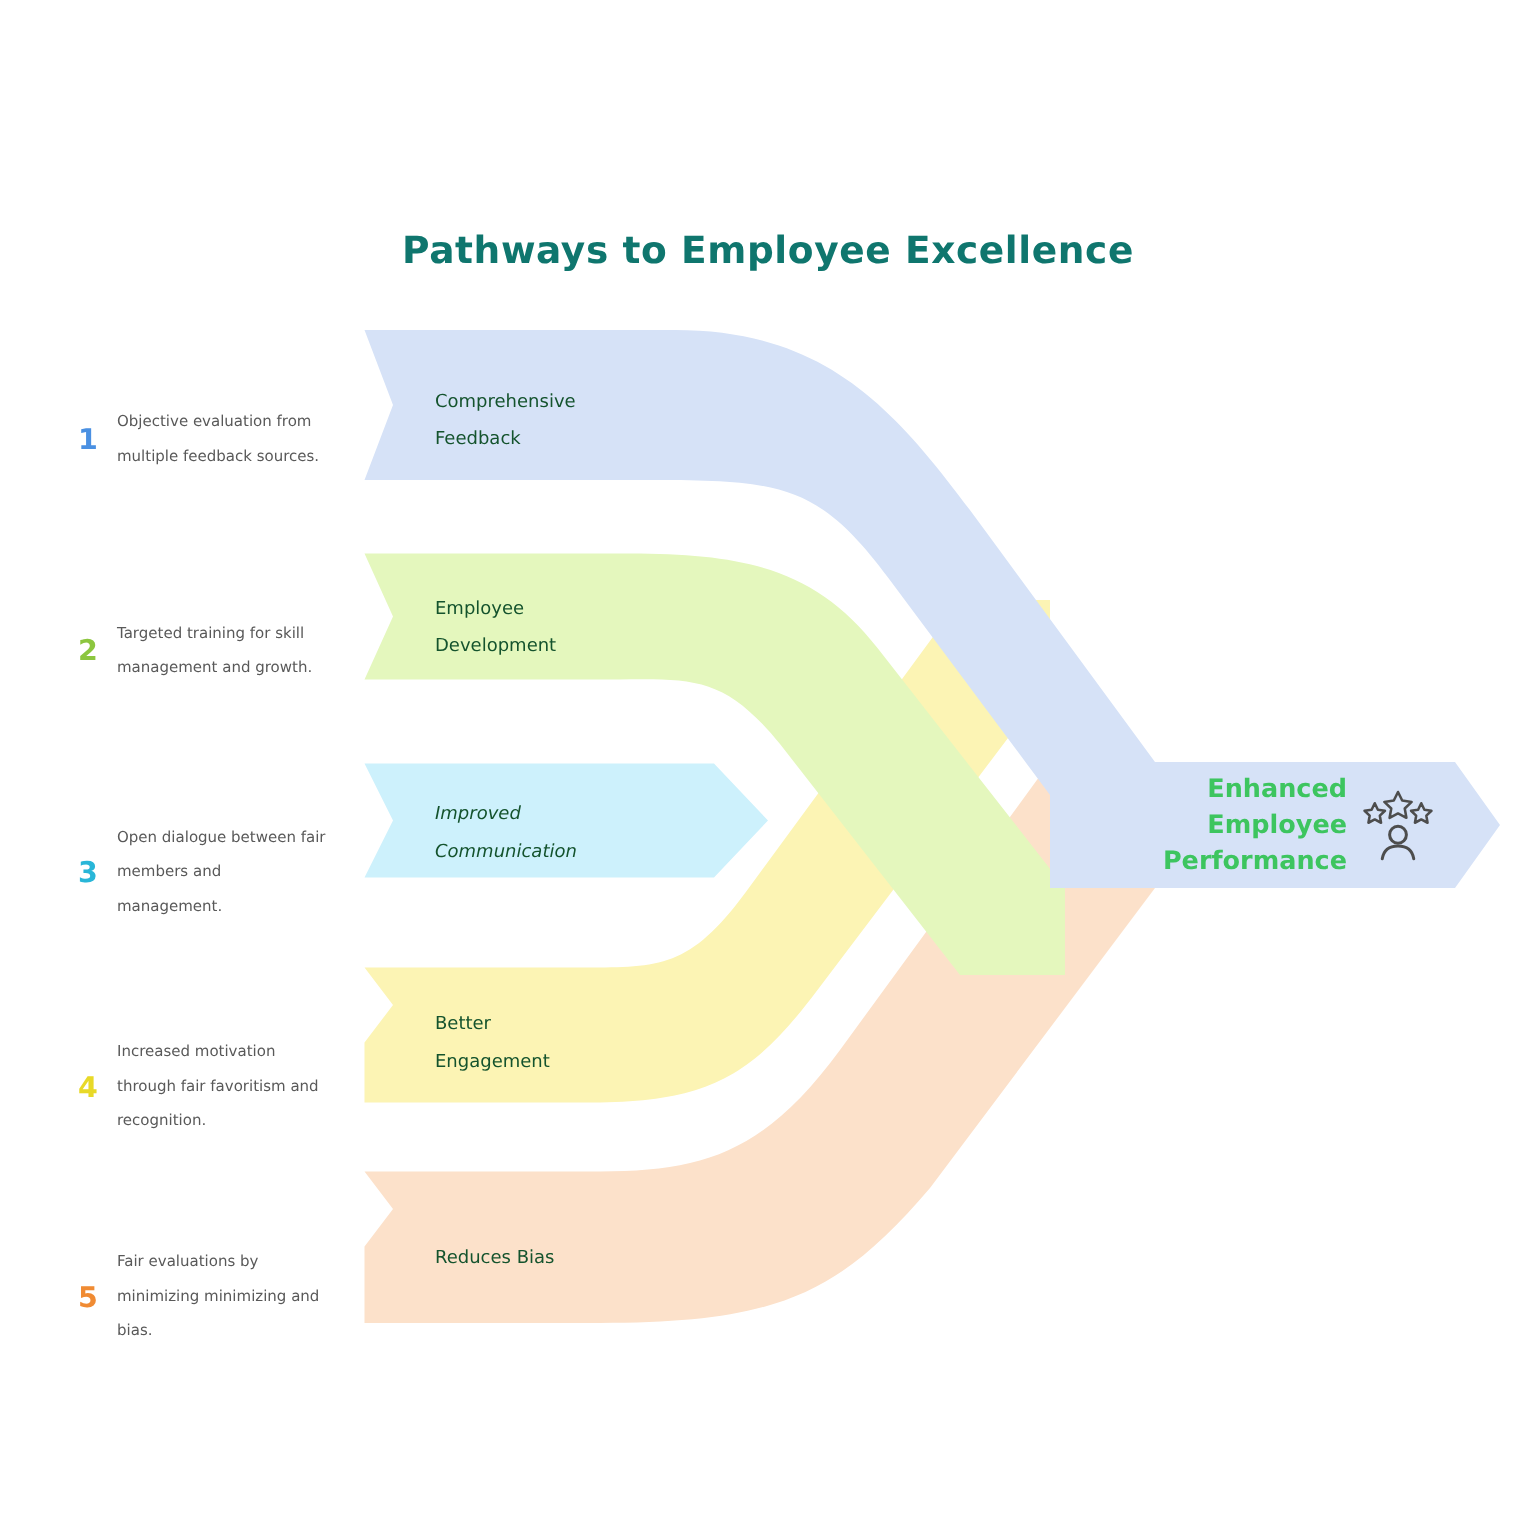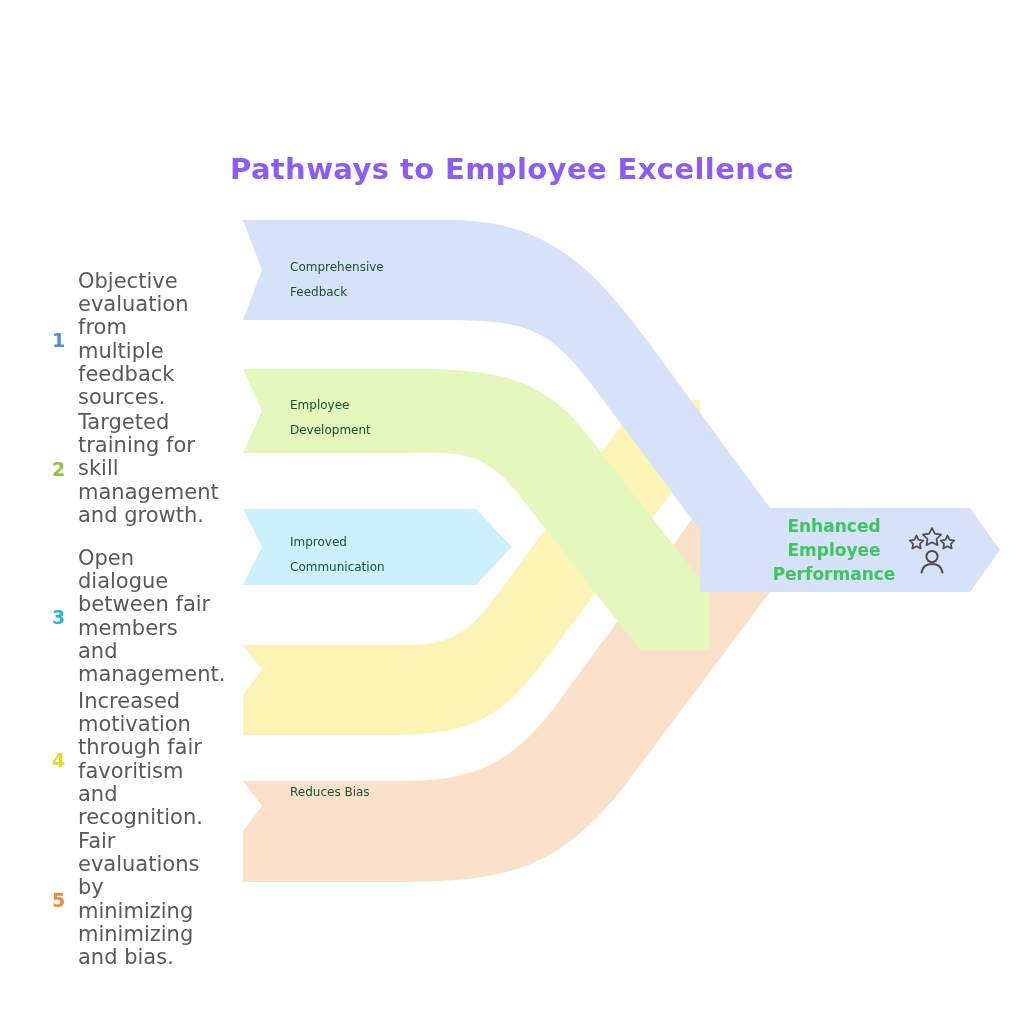--- a/index.html
+++ b/index.html
@@ -22,24 +22,24 @@
   }
 
   
   #chart-title {
     position: absolute;
     left: 0;
     top: 152px;
     width: 1024px;
     text-align: center;
     font-family: "DejaVu Sans", sans-serif;
-    font-size: 29px;
+    font-size: 25px;
     font-weight: bold;
     letter-spacing: 0.4px;
-    color: #8b5cf6;
+    color: #0f766e;
   }
 
   
   #flow-svg {
     position: absolute;
     left: 0;
     top: 0;
     width: 1024px;
     height: 1024px;
   }
@@ -55,21 +55,21 @@
   .step-num {
     width: 26px;
     flex: 0 0 26px;
     text-align: left;
     font-family: "DejaVu Sans", sans-serif;
     font-size: 19px;
     font-weight: bold;
   }
   .step-desc {
     font-family: "DejaVu Sans", sans-serif;
-    font-size: 21px;
+    font-size: 10px;
     line-height: 23.2px;
     color: #595959;
     width: 140px;
   }
 
   
   .flow-label {
     position: absolute;
     font-family: "DejaVu Sans", sans-serif;
     font-size: 12px;
@@ -88,21 +88,21 @@
     display: flex;
     align-items: center;
     justify-content: flex-start;
   }
   #outcome-text {
     font-family: "DejaVu Sans", sans-serif;
     font-size: 17px;
     line-height: 24px;
     font-weight: bold;
     color: #3dc55f;
-    text-align: center;
+    text-align: right;
     white-space: pre-line;
     width: 128px;
   }
   #outcome-icon {
     margin-left: 8px;
     width: 52px;
     height: 52px;
     flex: 0 0 52px;
   }
 </style>
@@ -199,23 +199,25 @@
 
   <div class="step-row" style="top:830px;">
     <div class="step-num" style="color:#f08b33;">5</div>
     <div class="step-desc">Fair evaluations by minimizing minimizing and bias.</div>
   </div>
 
   <div class="flow-label" style="left:290px; top:255px;">Comprehensive
 Feedback</div>
   <div class="flow-label" style="left:290px; top:393px;">Employee
 Development</div>
-  <div class="flow-label" style="left:290px; top:530px;">Improved
+  <div class="flow-label" style="left:290px; top:530px;font-style:italic;">Improved
 Communication</div>
-  <div class="flow-label" style="left:290px; top:780px;">Reduces Bias</div>
+  <div class="flow-label" style="left:290px; top:670px;">Better
+Engagement</div>
+  <div class="flow-label" style="left:290px; top:826px;">Reduces Bias</div>
 
   <div id="outcome-group">
     <div id="outcome-text">Enhanced
 Employee
 Performance</div>
     <svg id="outcome-icon" viewBox="0 0 52 52">
 
       <path d="M10.5 11.5 l2.1 4.3 4.7 0.7 -3.4 3.3 0.8 4.7 -4.2 -2.2 -4.2 2.2 0.8 -4.7 -3.4 -3.3 4.7 -0.7 Z" fill="none" stroke="#4d4d4d" stroke-width="1.7" stroke-linejoin="round"></path>
 
       <path d="M26 4 l2.8 5.7 6.3 0.9 -4.6 4.4 1.1 6.2 -5.6 -2.9 -5.6 2.9 1.1 -6.2 -4.6 -4.4 6.3 -0.9 Z" fill="none" stroke="#4d4d4d" stroke-width="1.7" stroke-linejoin="round"></path>

